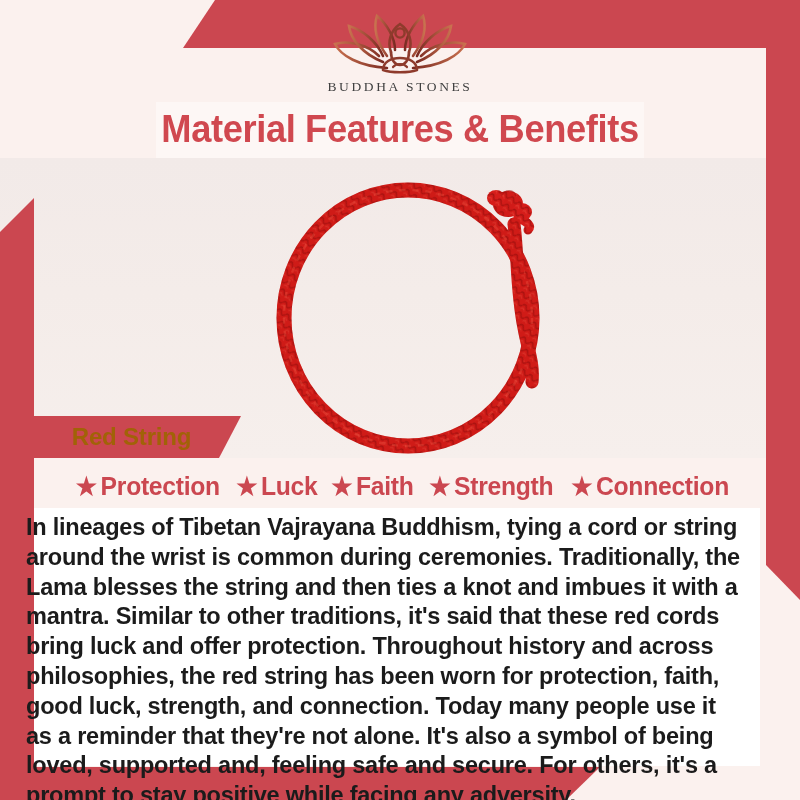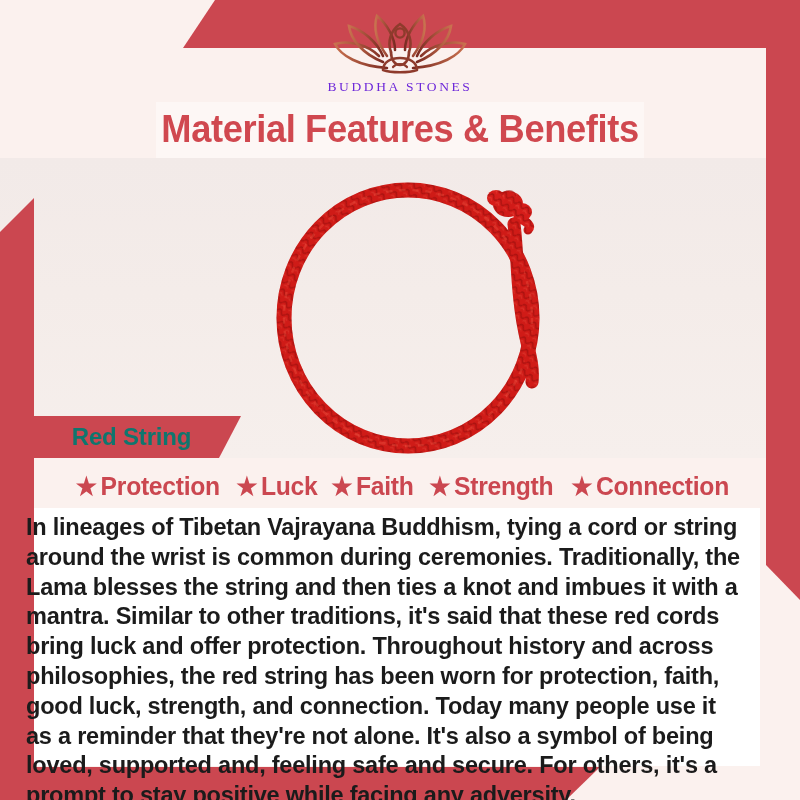--- a/index.html
+++ b/index.html
@@ -86,21 +86,21 @@
   .logo-mark {
     width: 150px;
     height: 66px;
     display: block;
   }
   .logo-text {
     margin-top: 1px;
     font-family: "Liberation Serif", serif;
     font-size: 13.5px;
     letter-spacing: 2.6px;
-    color: #6d28d9;
+    color: #404040;
     font-weight: 400;
   }
 
   
   .title-band {
     position: absolute;
     top: 102px;
     left: 156px;
     width: 488px;
     height: 56px;
@@ -151,21 +151,21 @@
     top: 416px;
     left: 26px;
     width: 193px;
     height: 42px;
     display: flex;
     align-items: center;
     justify-content: center;
     font-family: "Liberation Sans", sans-serif;
     font-weight: 700;
     font-size: 24px;
-    color: #0f766e;
+    color: #a16207;
     letter-spacing: -0.2px;
     z-index: 9;
     padding-left: 18px;
     box-sizing: border-box;
   }
 
   
   .features-row {
     position: absolute;
     top: 466px;

